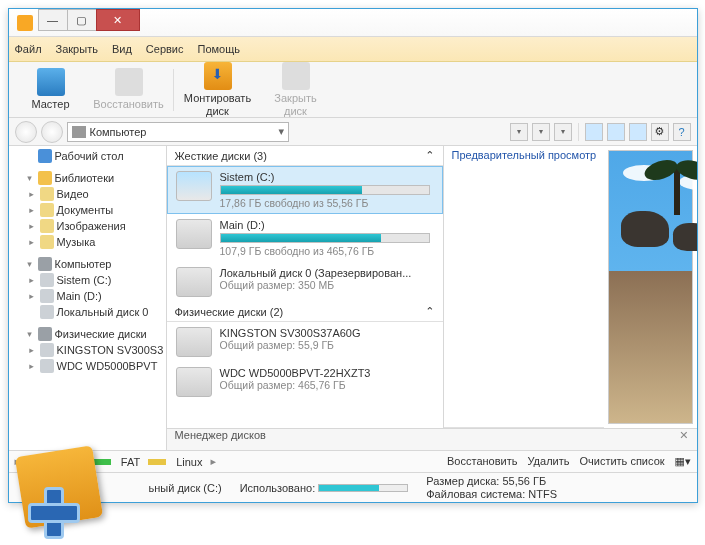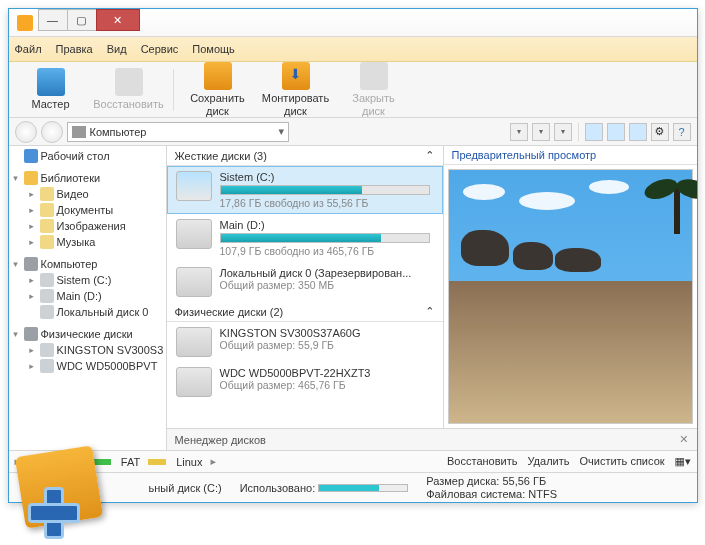--- a/index.html
+++ b/index.html
@@ -20,49 +20,49 @@
 .tool.disabled .lbl{color:#aaa}
 .sep{width:1px;height:42px;background:#ddd;margin:0 2px}
 .addrbar{height:28px;background:#f6f6f6;display:flex;align-items:center;padding:2px 6px;gap:4px;border-bottom:1px solid #d7d7d7}
 .nav-btn{width:22px;height:22px;border:1px solid #ccc;border-radius:50%;background:radial-gradient(#fff,#e4e4e4);cursor:default}
 .addr{flex:1;max-width:280px;height:20px;border:1px solid #b7b7b7;background:#fff;display:flex;align-items:center;padding:0 4px}
 .addr .ci{width:14px;height:12px;background:#999;margin-right:4px}
 .tb-ico{width:18px;height:18px;border:1px solid #c4c4c4;background:#f0f0f0;cursor:default;display:flex;align-items:center;justify-content:center}
 .tb-ico.dd::after{content:'▾';font-size:8px;color:#666;margin-left:1px}
 .body{flex:1;display:flex;overflow:hidden}
 .tree{width:158px;border-right:1px solid #d7d7d7;background:#fff;overflow:hidden;padding:2px 0}
-.tn{display:flex;align-items:center;padding:1px 2px 1px 2px;white-space:nowrap;cursor:default}
+.tn{display:flex;align-items:center;padding:1px 2px 1px 16px;white-space:nowrap;cursor:default}
 .tn .tw{width:10px;color:#888;font-size:9px;text-align:center}
 .tn .ti{width:14px;height:14px;margin:0 3px;border-radius:2px}
 .tn.i1{padding-left:18px}
 .tn.grp{margin-top:6px}
 .main{flex:1;display:flex;flex-direction:column;overflow:hidden}
 .mcols{flex:1;display:flex;overflow:hidden}
 .drives{flex:1;overflow:hidden}
 .section-h{display:flex;align-items:center;padding:3px 8px;color:#2255aa;border-bottom:1px solid #e0e0e0;cursor:default}
 .section-h .sn{flex:1}
 .drive{display:flex;padding:4px 8px;gap:8px;cursor:default;border:1px solid transparent}
 .drive.sel{background:#d6ecfa;border:1px solid #7ec1ee}
 .dico{width:36px;height:30px;background:linear-gradient(#e8e8e8,#cfcfcf);border-radius:3px;border:1px solid #bbb;flex-shrink:0}
 .dico.win{background:linear-gradient(#b7e3ff,#e8e8e8)}
 .dinfo{flex:1;min-width:0}
 .dname{color:#333}
 .dbar{height:10px;background:#e6e6e6;border:1px solid #bfbfbf;margin:2px 0;max-width:210px;position:relative}
 .dbar .fill{height:100%;background:linear-gradient(#2fc6d4,#17a2b0)}
 .dsub{color:#888;font-size:10.5px}
-.preview{width:254px;border-left:1px solid #d7d7d7;display:flex;flex-direction:column}
+.preview{width:254px;border-left:1px solid #d7d7d7;display:flex;flex-direction:row}
 .preview-h{padding:3px 8px;color:#2255aa;border-bottom:1px solid #e0e0e0}
 .preview-img{flex:1;margin:4px;background:linear-gradient(to bottom,#4fa8e8 0%,#5fb4ee 44%,#8b6f54 44%,#cdb58b 100%);position:relative;border:1px solid #ccc}
 .cloud{position:absolute;background:#fff;border-radius:50%;opacity:.9}
 .rock{position:absolute;background:#3a3530;border-radius:40% 50% 30% 35%}
 .palm{position:absolute;right:12px;top:14px;width:6px;height:50px;background:#2a2418}
 .palm::before,.palm::after{content:'';position:absolute;top:-4px;width:34px;height:18px;border-radius:50%;background:#1e3a1c}
 .palm::before{left:-30px;transform:rotate(-18deg)}
 .palm::after{left:2px;transform:rotate(14deg)}
-.dm{height:22px;border-top:1px solid #d7d7d7;display:flex;align-items:center;padding:0 8px;background:#f6f6f6}
+.dm{height:22px;border-top:1px solid #d7d7d7;display:flex;padding:0 8px;background:#f6f6f6}
 .dm .lbl{flex:1;color:#555}
 .dm .x{color:#888;cursor:default}
 .footer1{height:22px;border-top:1px solid #d7d7d7;display:flex;align-items:center;padding:0 6px;gap:8px;background:#fafafa}
 .swatch{display:flex;align-items:center;gap:10px}
 .swatch .s{width:18px;height:6px}
 .footer1 .acts{margin-left:auto;display:flex;gap:10px;color:#aaa}
 .footer2{height:30px;border-top:1px solid #d7d7d7;display:flex;align-items:center;padding:0 6px 0 140px;gap:18px;background:#fafafa;font-size:10.5px;color:#555}
 .footer2 .col{display:flex;flex-direction:column;gap:1px}
 .logo{position:absolute;left:2px;bottom:2px;width:110px;height:100px}
 .logo .box{position:absolute;left:18px;top:8px;width:78px;height:72px;background:linear-gradient(#f6b63a,#e09118);border-radius:6px;transform:rotate(-9deg);box-shadow:2px 3px 6px rgba(0,0,0,.35)}
@@ -79,40 +79,36 @@
     <div class="app-icon"></div>
     <div class="win-btns">
       <div class="win-btn">—</div>
       <div class="win-btn">▢</div>
       <div class="win-btn close">✕</div>
     </div>
   </div>
 
   <div class="menubar">
     <span>Файл</span>
-    <span>Правка</span>
+    <span>Закрыть</span>
     <span>Вид</span>
     <span>Сервис</span>
     <span>Помощь</span>
   </div>
 
   <div class="toolbar">
     <div class="tool">
         <div class="ico" style="background:linear-gradient(#5bb0ea,#2a7cc0)"></div>
         <div class="lbl">Мастер</div>
       </div>
     <div class="tool disabled">
         <div class="ico" style="background:#ddd"></div>
         <div class="lbl">Восстановить</div>
       </div>
     <div class="sep"></div>
-    <div class="tool">
-        <div class="ico" style="background:linear-gradient(#f7b438,#e28d14)"></div>
-        <div class="lbl">Сохранить диск</div>
-      </div>
     <div class="tool">
         <div class="ico" style="background:linear-gradient(#f7b438,#e28d14);position:relative">
           <span style="position:absolute;left:8px;top:4px;color:#2960b0;font-size:14px">⬇</span>
         </div>
         <div class="lbl">Монтировать диск</div>
       </div>
     <div class="tool disabled">
         <div class="ico" style="background:#ddd"></div>
         <div class="lbl">Закрыть диск</div>
       </div>

